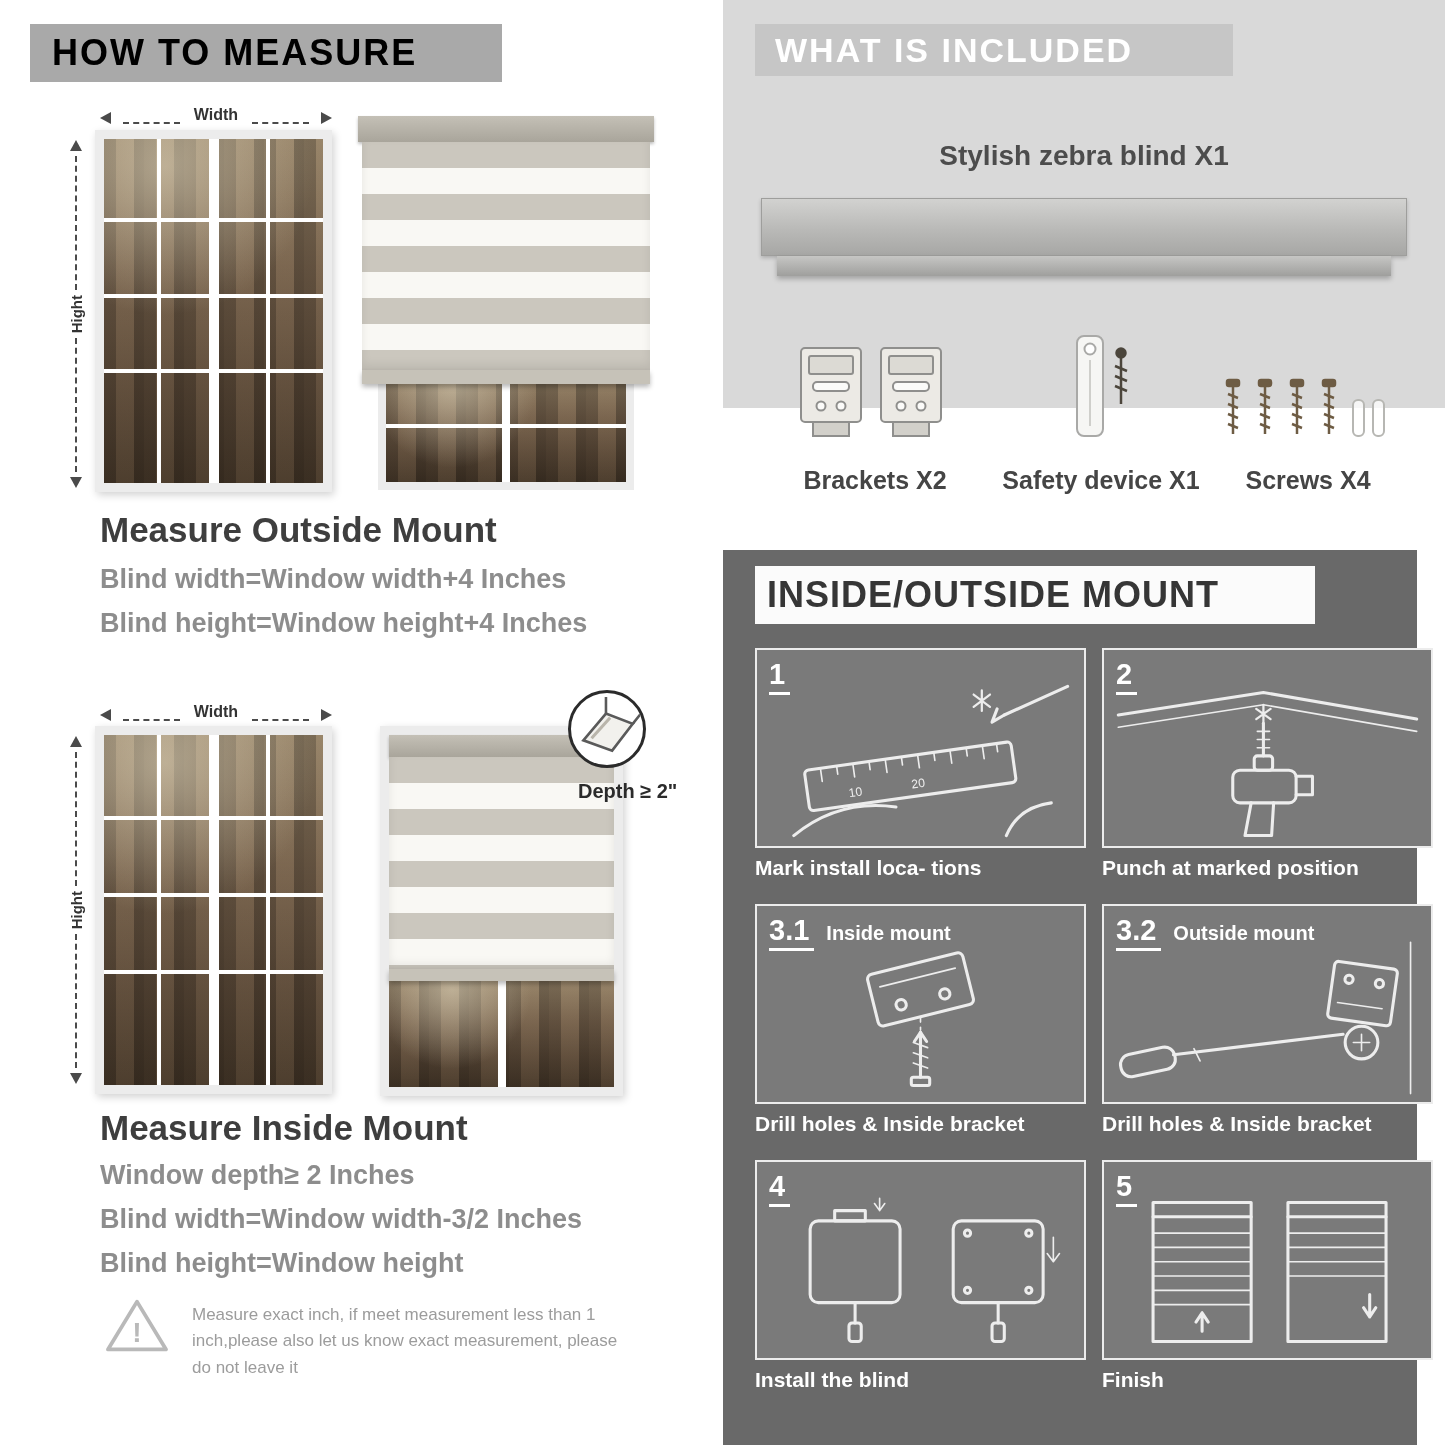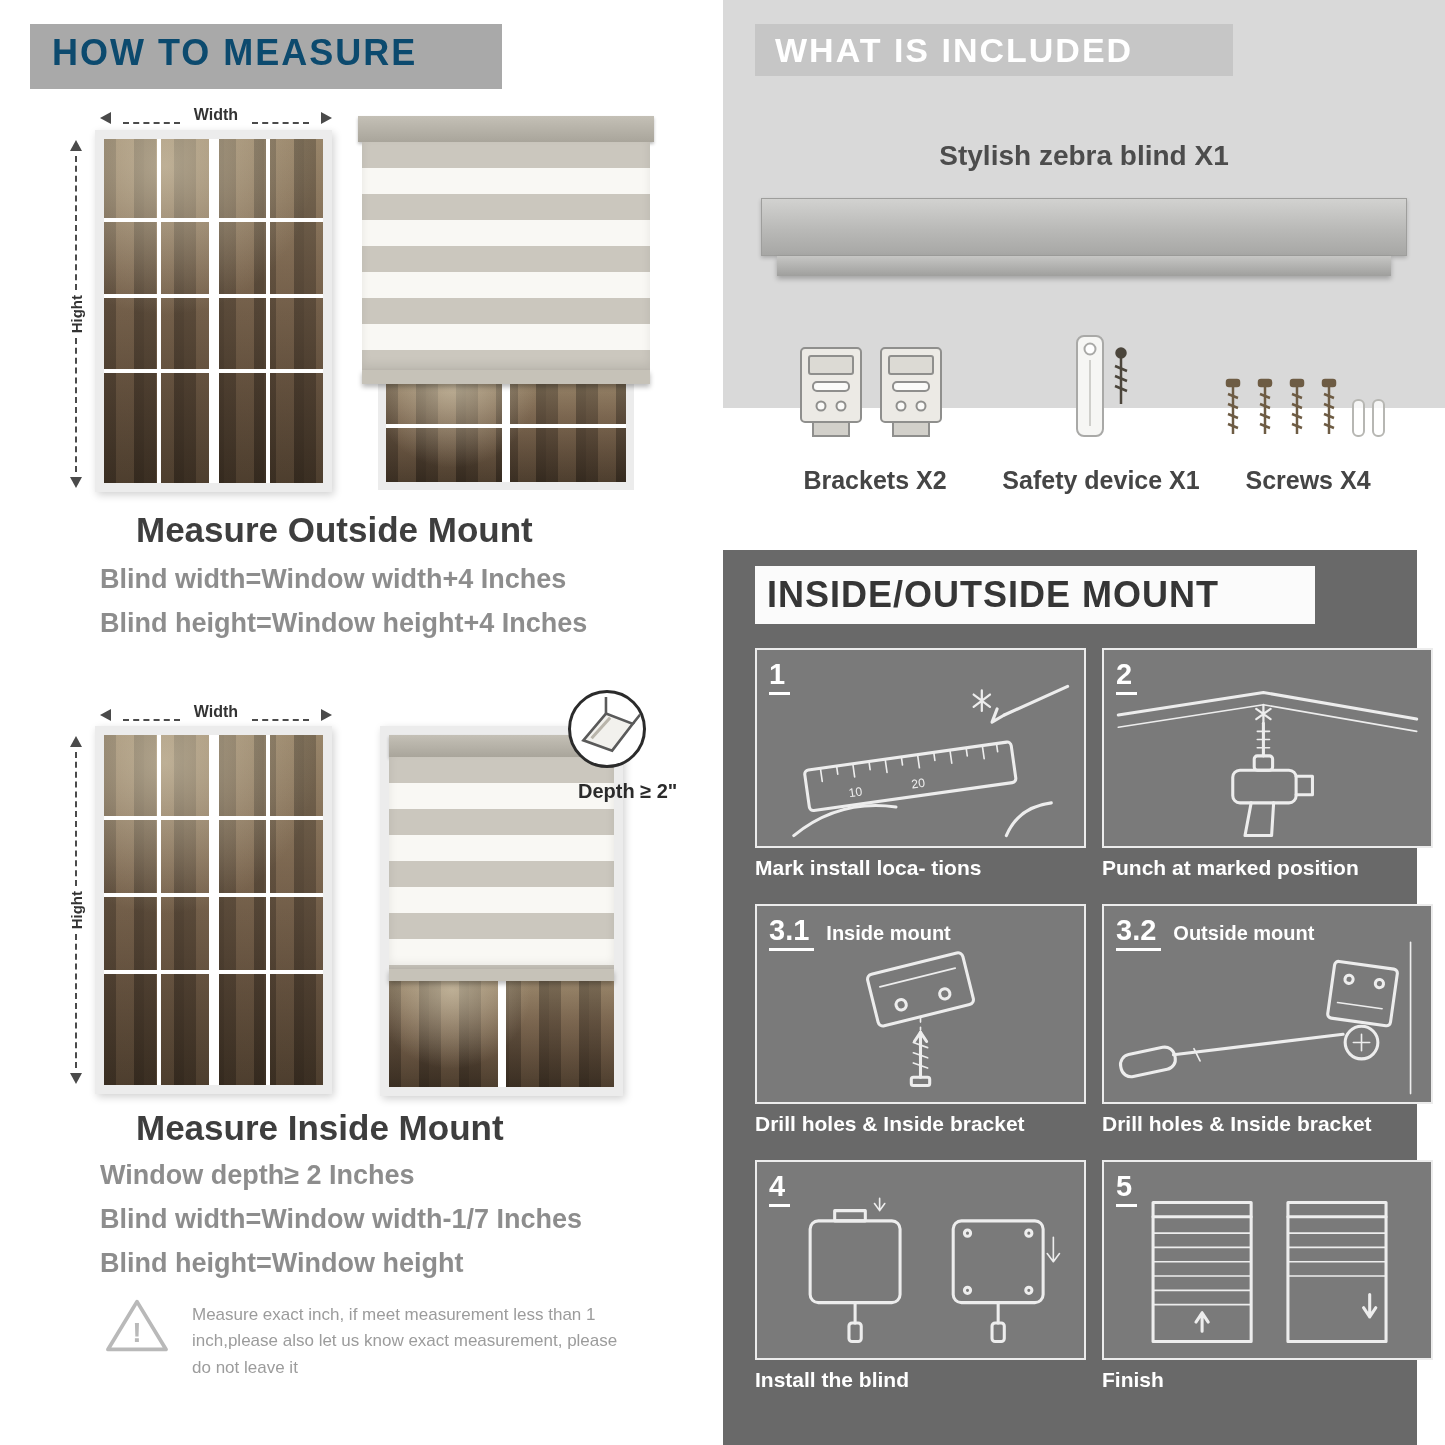--- a/index.html
+++ b/index.html
@@ -1,24 +1,24 @@
 <!DOCTYPE html>
 <html><head>
 <meta charset="utf-8">
 <style>
   * { margin:0; padding:0; box-sizing:border-box; }
   body { background:#fff; font-family:"Liberation Sans", sans-serif; }
   .page { position:relative; width:1445px; height:1445px; background:#fff; overflow:hidden; }
 
   
-  .htm-banner { position:absolute; left:30px; top:24px; width:472px; height:65px;
-    background:#a9a9a9; color:#0c4a6e; font-size:36px; font-weight:bold; letter-spacing:2px;
+  .htm-banner { position:absolute; left:30px; top:24px; width:472px; height:58px;
+    background:#a9a9a9; color:#000000; font-size:36px; font-weight:bold; letter-spacing:2px;
     line-height:58px; padding-left:22px; }
 
-  .sec-title { position:absolute; left:100px; font-size:35px; font-weight:bold; color:#3e3e3e;margin-left:36px; }
+  .sec-title { position:absolute; left:100px; font-size:35px; font-weight:bold; color:#3e3e3e; }
   .formula  { position:absolute; left:100px; font-size:27px; font-weight:bold; color:#8d8d8d; }
 
   
   .harrow { position:absolute; display:flex; align-items:flex-end; gap:12px; }
   .harrow .dash { flex:1; border-top:2px dashed #4a4a4a; height:0; }
   .alabel { font-size:16px; font-weight:bold; color:#333; padding:0 2px; }
   .ah { width:0; height:0; border:6px solid transparent; }
   .ah.left  { border-right:11px solid #4a4a4a; border-left:0; }
   .ah.right { border-left:11px solid #4a4a4a; border-right:0; }
   .ah.up    { border-bottom:11px solid #4a4a4a; border-top:0; }
@@ -187,21 +187,21 @@
     <svg viewBox="0 0 70 70" width="72" height="72">
       <path d="M12 46 L34 20 L60 30 L40 56 Z" fill="#f2f1ed" stroke="#5a5a5a" stroke-width="2.5"></path>
       <path d="M34 20 L34 4 M60 30 L68 20" stroke="#5a5a5a" stroke-width="2.5" fill="none"></path>
       <path d="M20 44 L38 24" stroke="#b9b5ab" stroke-width="3" fill="none"></path>
     </svg>
   </div>
   <div class="depth-label">Depth ≥ 2"</div>
 
   <div class="sec-title" style="top:1108px;">Measure Inside Mount</div>
   <div class="formula" style="top:1160px;">Window depth≥ 2 Inches</div>
-  <div class="formula" style="top:1204px;">Blind width=Window width-1/7 Inches</div>
+  <div class="formula" style="top:1204px;">Blind width=Window width-3/2 Inches</div>
   <div class="formula" style="top:1248px;">Blind height=Window height</div>
 
   <div class="note-wrap">
     <svg viewBox="0 0 70 64" width="66" height="60">
       <path d="M35 6 L66 57 L4 57 Z" fill="none" stroke="#b9b9b9" stroke-width="4" stroke-linejoin="round"></path>
       <text x="35" y="49" text-anchor="middle" font-size="30" font-weight="bold" fill="#b9b9b9" font-family="Liberation Sans, sans-serif">!</text>
     </svg>
     <div class="note-text">Measure exact inch, if meet measurement less than 1 inch,please also let us know exact measurement, please do not leave it</div>
   </div>
 

